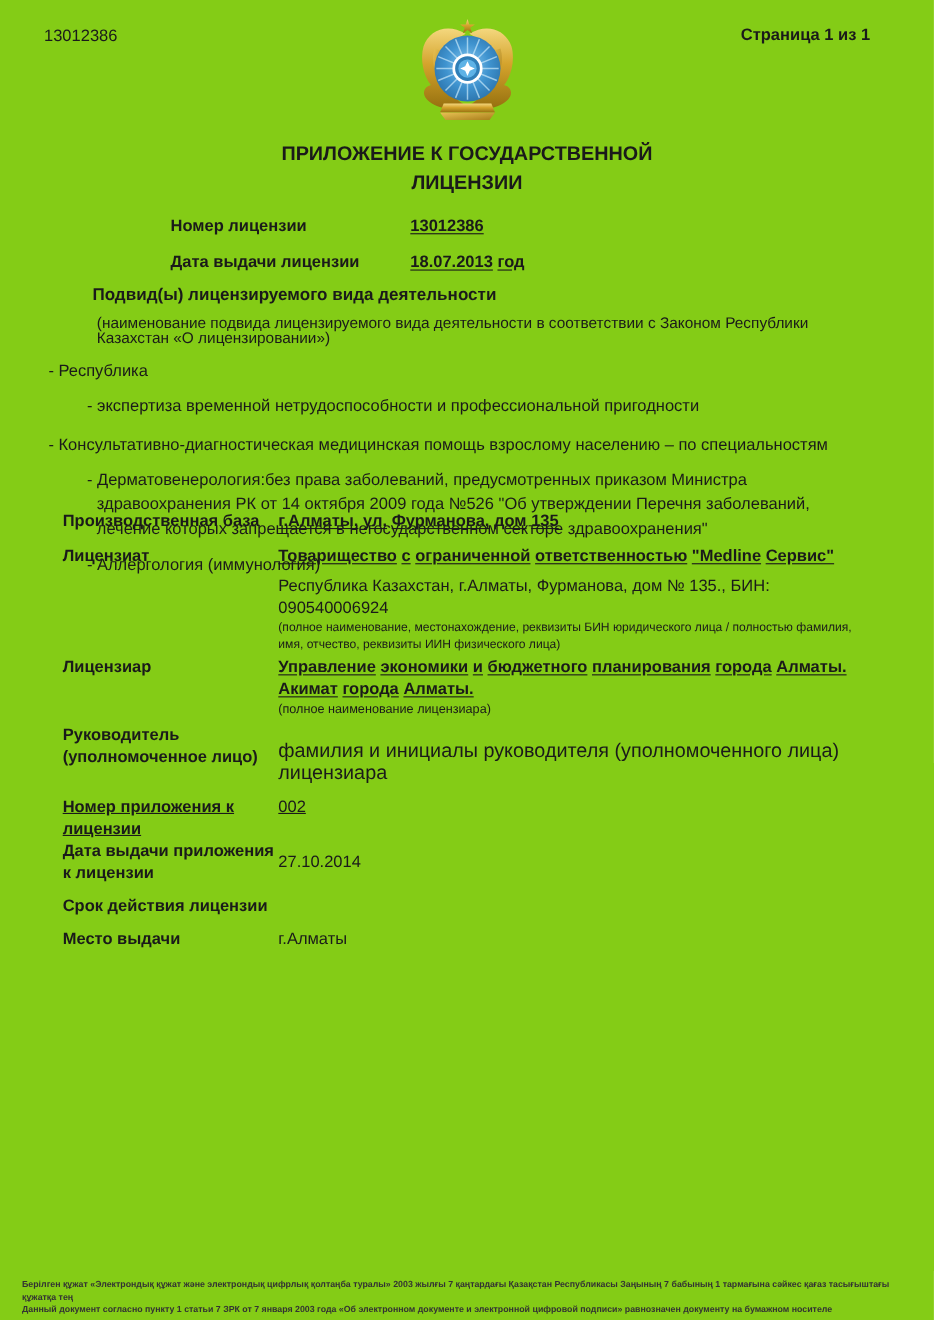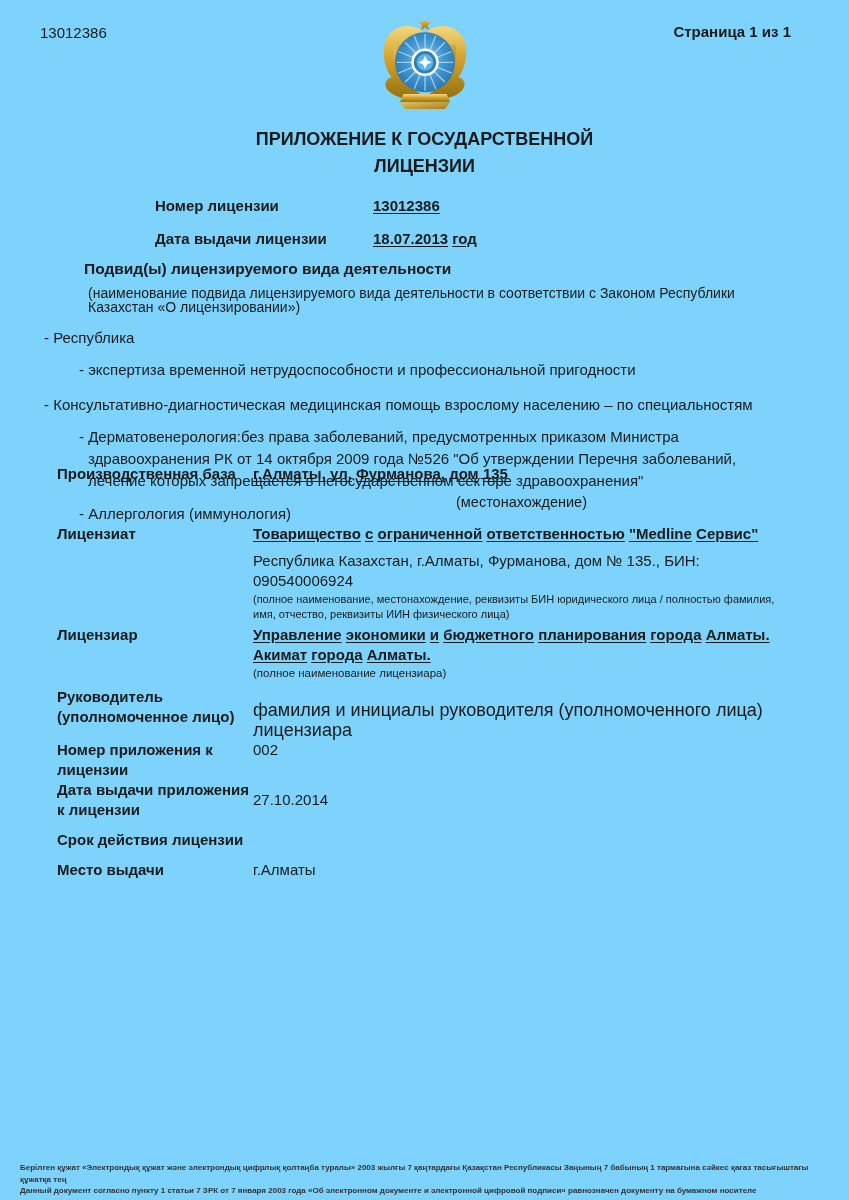--- a/index.html
+++ b/index.html
@@ -1,20 +1,20 @@
 <!DOCTYPE html>
 <html lang="ru" style="--text: #1a1a1a; --emblem-gold: #d4a32c; --emblem-blue: #3f93cf;"><head>
 <meta charset="utf-8">
 <style>
   html,body { margin:0; padding:0; background:#ffffff; }
   .page {
     position:relative;
     width:849px; height:1200px;
     margin:0 auto;
-    background:#7dd3fc;
+    background:#84cc16;
     font-family:"Liberation Sans", sans-serif;
     color:var(--text, #1a1a1a);
     overflow:hidden;
   }
   
   .doc-num { position:absolute; left:40px; top:24px; font-size:15px; }
   .page-ind { position:absolute; right:58px; top:23px; font-size:15px; font-weight:bold; }
   .emblem { position:absolute; left:50%; transform:translateX(-50%); top:13px; width:100px; height:102px; }
   
   .title {
@@ -37,21 +37,21 @@
   .fields { position:absolute; top:464px; left:57px; right:59px; font-size:15px; }
   .f-row { display:flex; align-items:flex-start; }
   .f-label { width:196px; flex:0 0 196px; font-weight:bold; line-height:20px; }
   .f-value { flex:1; line-height:20px; }
   .f-value-main { font-weight:bold; }
   .f-note-center { margin-top:8px; font-size:14.5px; text-align:center; }
   .f-details { margin-top:7px; }
   .f-fineprint { font-size:11px; line-height:15px; margin-top:1px; }
   .f-note-left { font-size:11.5px; line-height:15px; margin-top:1px; }
   .m12 { margin-top:12px; } .m3 { margin-top:3px; } .m6 { margin-top:6px; }
-  .m2 { margin-top:0; } .m0 { margin-top:0;align-items:center; } .m10 { margin-top:10px; }
+  .m2 { margin-top:12px;text-decoration:underline; } .m0 { margin-top:0;align-items:center; } .m10 { margin-top:10px; }
   .head-value { padding-top:13px; font-size:18px; }
   .licensor-value { max-width:520px; }
   .row-sp { min-height:40px; }
   
   .uw { text-decoration:underline; text-underline-offset:2px; }
   
   .footer {
     position:absolute; left:20px; right:16px; top:1162px;
     font-size:8px; font-weight:bold; line-height:11.5px; color:#333;
   }
@@ -135,21 +135,20 @@
     <div class="sub-item lvl2">- Дерматовенерология:без права заболеваний, предусмотренных приказом Министра здравоохранения РК от 14 октября 2009 года №526 "Об утверждении Перечня заболеваний, лечение которых запрещается в негосударственном секторе здравоохранения"</div>
     <div class="sub-item lvl2">- Аллергология (иммунология)</div>
   </div>
 
   <div class="fields">
 
     <div class="f-row">
       <span class="f-label">Производственная база</span>
       <span class="f-value">
         <span class="f-value-main"><span class="uw">г.Алматы,</span> <span class="uw">ул.</span> <span class="uw">Фурманова,</span> <span class="uw">дом</span> <span class="uw">135</span></span>
-        <span class="f-note-center" style="display:block">(местонахождение)</span>
       </span>
     </div>
 
     <div class="f-row m12">
       <span class="f-label">Лицензиат</span>
       <span class="f-value">
         <span class="f-value-main" style="display:block"><span class="uw">Товарищество</span> <span class="uw">с</span> <span class="uw">ограниченной</span> <span class="uw">ответственностью</span> <span class="uw">"Medline</span> <span class="uw">Сервис"</span></span>
         <span class="f-details" style="display:block">Республика Казахстан, г.Алматы, Фурманова, дом № 135., БИН: 090540006924</span>
         <span class="f-fineprint" style="display:block">(полное наименование, местонахождение, реквизиты БИН юридического лица / полностью фамилия, имя, отчество, реквизиты ИИН физического лица)</span>
       </span>

